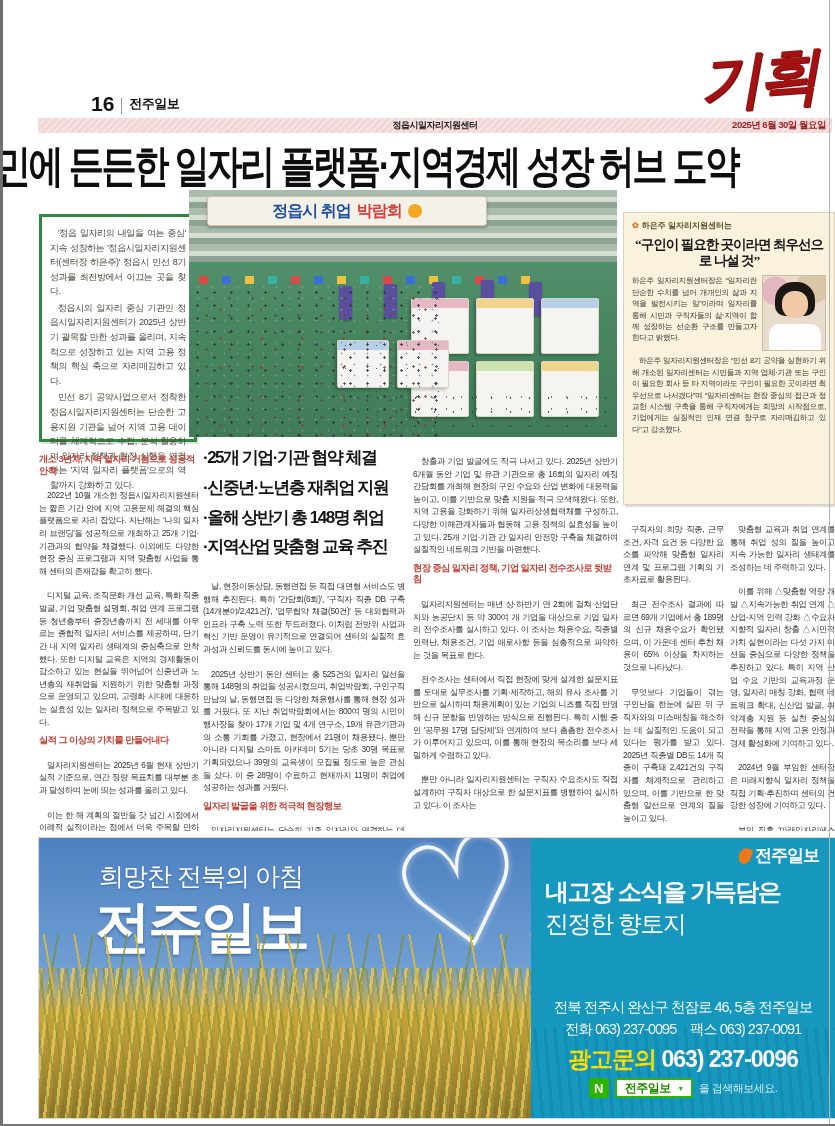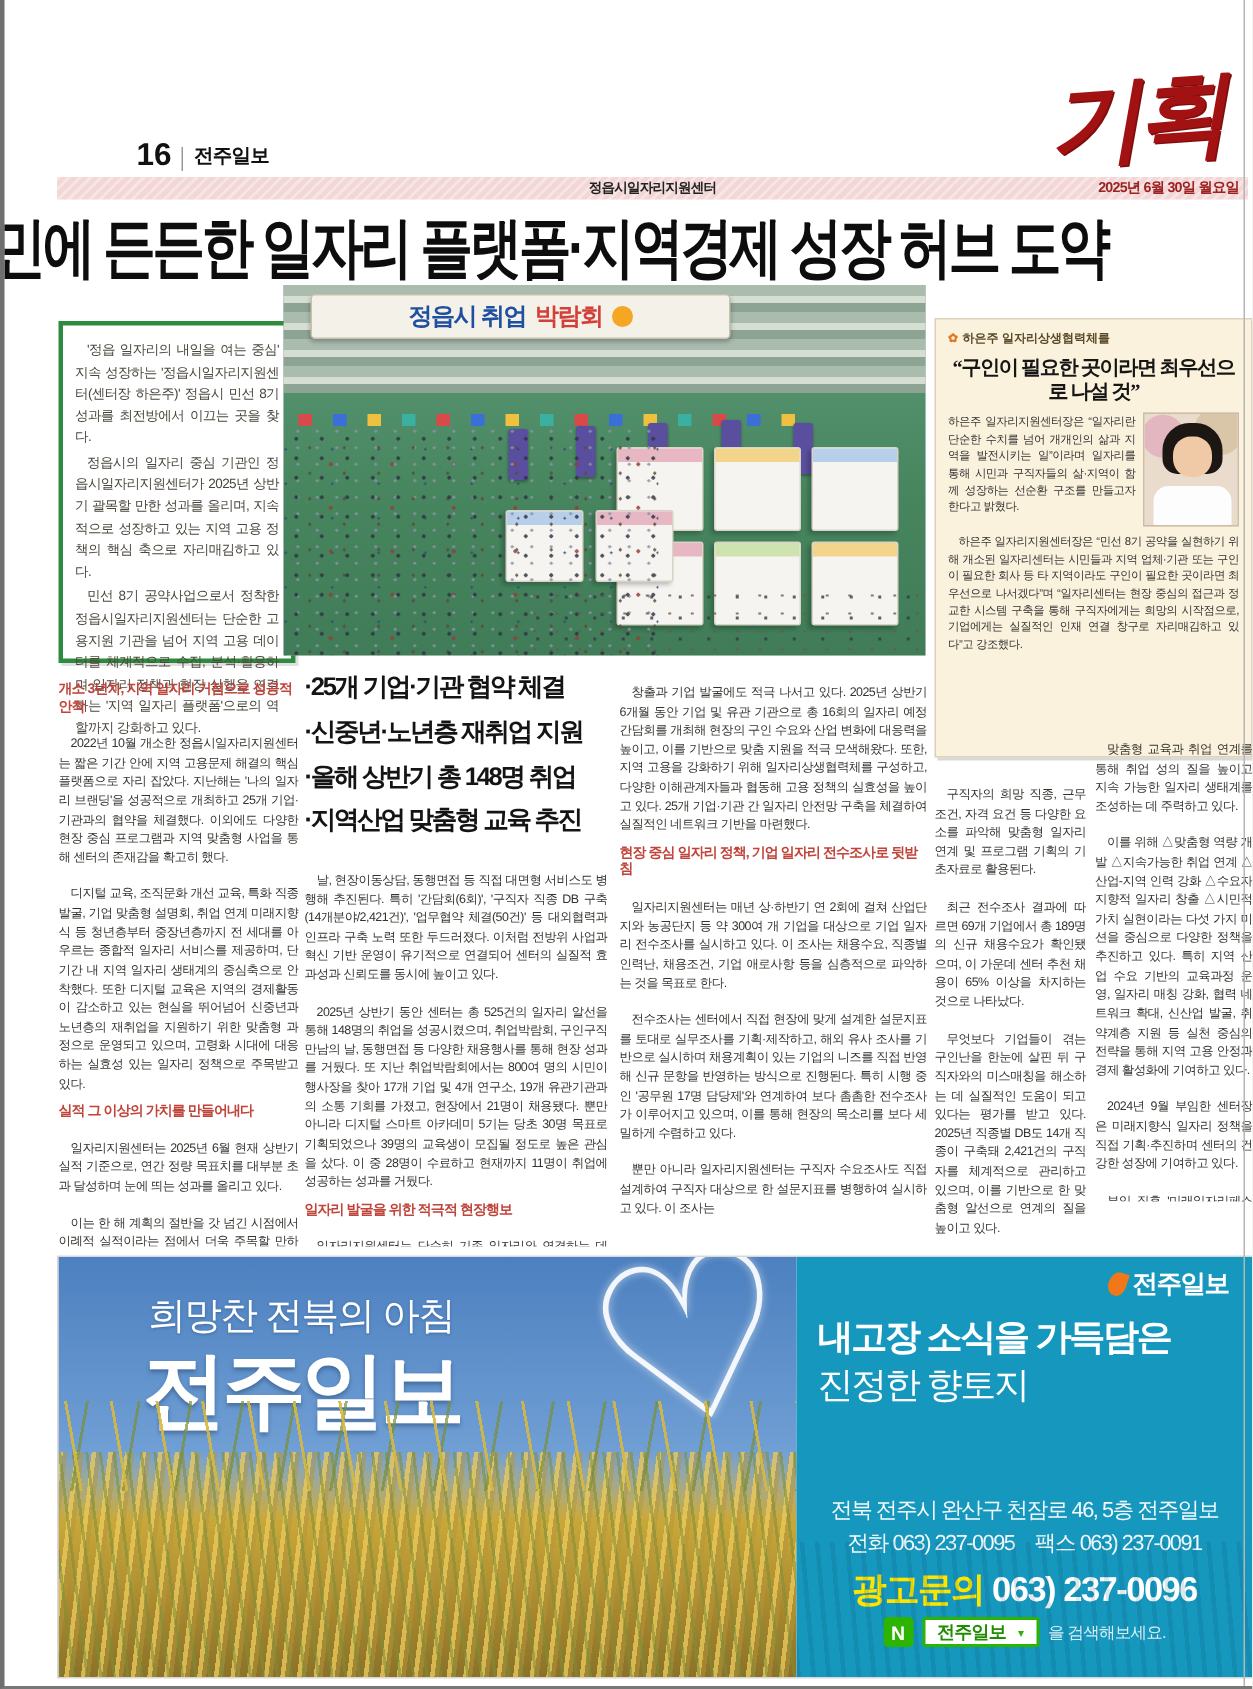--- a/index.html
+++ b/index.html
@@ -86,21 +86,21 @@
   .hl-item{font-size:17px;font-weight:900;color:#141414;letter-spacing:-1.5px;line-height:1.75;white-space:nowrap;}
 
   
   .col{position:absolute;overflow:hidden;}
   .col p{margin:12px 0 1px;font-size:8.3px;line-height:1.52;color:#35332e;letter-spacing:-0.35px;text-align:justify;text-indent:8px;}
   .col .sec-h{margin:7px 0 3px;font-size:9.3px;font-weight:bold;color:#c0443a;letter-spacing:-0.6px;line-height:1.25;}
   #col0{left:36px;top:447px;width:160px;height:384px;}
   #col1{left:200px;top:568px;width:202px;height:263px;}
   #col2{left:410px;top:443px;width:205px;height:388px;}
   #col3{left:620px;top:511px;width:101px;height:320px;}
-  #col4{left:727px;top:481px;width:105px;height:320px;}
+  #col4{left:727px;top:511px;width:105px;height:320px;}
 
   
   .ad{position:absolute;left:36px;top:838px;width:796px;height:280px;overflow:hidden;box-shadow:0 0 0 1px #d8d8d8;}
   .ad-sky{position:absolute;left:0;top:0;width:492px;height:280px;
         background:linear-gradient(180deg,#4c80bf 0,#6f9ed4 45%,#a7c6e4 75%,#c4d9ec 100%);overflow:hidden;}
   .arc{position:absolute;border:3px dotted rgba(255,255,255,.85);border-radius:50%;border-bottom-color:transparent;border-left-color:transparent;border-right-color:transparent;transform:rotate(-8deg);}
   .arc.a1{left:52px;top:-26px;width:150px;height:70px;}
   .arc.a2{left:300px;top:-38px;width:170px;height:80px;transform:rotate(6deg);}
   .ad-tag{position:absolute;left:60px;top:22px;color:#fff;font-size:25px;letter-spacing:-1px;text-shadow:0 1px 2px rgba(30,60,100,.4);}
   .ad-brand{position:absolute;left:56px;top:52px;color:#fff;font-size:56px;font-weight:900;letter-spacing:-3px;text-shadow:0 2px 3px rgba(30,60,100,.45);}
@@ -199,21 +199,21 @@
     <div class="ph-banner">
       <span class="t1">정읍시 취업</span>
       <span class="t2">박람회</span>
       <span class="sun"></span>
     </div>
   </div>
 
   <div class="interview">
     <div class="iv-kicker">
       <span class="ic">✿</span>
-      <span>하은주 일자리상생협력체를</span>
+      <span>하은주 일자리지원센터는</span>
     </div>
     <div class="iv-quote">“구인이 필요한 곳이라면 최우선으로 나설 것”</div>
     <div class="iv-row">
       <div class="iv-col">하은주 일자리지원센터장은 “일자리란 단순한 수치를 넘어 개개인의 삶과 지역을 발전시키는 일”이라며 일자리를 통해 시민과 구직자들의 삶·지역이 함께 성장하는 선순환 구조를 만들고자 한다고 밝혔다.</div>
       <div class="iv-photo">
         <div class="bg"></div>
           <div class="hair"></div>
           <div class="face"></div>
           <div class="shirt"></div>
       </div>
@@ -226,21 +226,21 @@
   <div class="highlights">
       <div class="hl-item">·25개 기업·기관 협약 체결</div>
       <div class="hl-item">·신중년·노년층 재취업 지원</div>
       <div class="hl-item">·올해 상반기 총 148명 취업</div>
       <div class="hl-item">·지역산업 맞춤형 교육 추진</div>
     </div>
 
   <div class="col" id="col0">
       <h4 class="sec-h">개소 3년차, 지역 일자리 거점으로 성공적 안착</h4>
       <p>2022년 10월 개소한 정읍시일자리지원센터는 짧은 기간 안에 지역 고용문제 해결의 핵심 플랫폼으로 자리 잡았다. 지난해는 '나의 일자리 브랜딩'을 성공적으로 개최하고 25개 기업·기관과의 협약을 체결했다. 이외에도 다양한 현장 중심 프로그램과 지역 맞춤형 사업을 통해 센터의 존재감을 확고히 했다.</p>
-      <p>디지털 교육, 조직문화 개선 교육, 특화 직종 발굴, 기업 맞춤형 설명회, 취업 연계 미래지향식 등 청년층부터 중장년층까지 전 세대를 아우르는 종합적 일자리 서비스를 제공하며, 단기간 내 지역 일자리 생태계의 중심축으로 안착했다. 또한 디지털 교육은 지역의 경제활동이 감소하고 있는 현실을 뛰어넘어 신중년과 노년층의 재취업을 지원하기 위한 맞춤형 과정으로 운영되고 있으며, 고령화 시대에 대응하는 실효성 있는 일자리 정책으로 주목받고 있다.</p>
+      <p>디지털 교육, 조직문화 개선 교육, 특화 직종 발굴, 기업 맞춤형 설명회, 취업 연계 프로그램 등 청년층부터 중장년층까지 전 세대를 아우르는 종합적 일자리 서비스를 제공하며, 단기간 내 지역 일자리 생태계의 중심축으로 안착했다. 또한 디지털 교육은 지역의 경제활동이 감소하고 있는 현실을 뛰어넘어 신중년과 노년층의 재취업을 지원하기 위한 맞춤형 과정으로 운영되고 있으며, 고령화 시대에 대응하는 실효성 있는 일자리 정책으로 주목받고 있다.</p>
       <h4 class="sec-h">실적 그 이상의 가치를 만들어내다</h4>
       <p>일자리지원센터는 2025년 6월 현재 상반기 실적 기준으로, 연간 정량 목표치를 대부분 초과 달성하며 눈에 띄는 성과를 올리고 있다.</p>
       <p>이는 한 해 계획의 절반을 갓 넘긴 시점에서 이례적 실적이라는 점에서 더욱 주목할 만하다. 구직상담은 총 1,748건, 구인·구직 알선 포함 채용 성과는 148명으로 집계됐다. 이는 2025년 한 해 동안 설정한 정량 목표를 상반기에 이미 초과 달성한 수치로 일자리지원센터의 추진력과 현장 실행력이 입증된 결과다.</p>
     </div>
   <div class="col" id="col1">
       <p>날, 현장이동상담, 동행면접 등 직접 대면형 서비스도 병행해 추진된다. 특히 '간담회(6회)', '구직자 직종 DB 구축(14개분야/2,421건)', '업무협약 체결(50건)' 등 대외협력과 인프라 구축 노력 또한 두드러졌다. 이처럼 전방위 사업과 혁신 기반 운영이 유기적으로 연결되어 센터의 실질적 효과성과 신뢰도를 동시에 높이고 있다.</p>
       <p>2025년 상반기 동안 센터는 총 525건의 일자리 알선을 통해 148명의 취업을 성공시켰으며, 취업박람회, 구인구직 만남의 날, 동행면접 등 다양한 채용행사를 통해 현장 성과를 거뒀다. 또 지난 취업박람회에서는 800여 명의 시민이 행사장을 찾아 17개 기업 및 4개 연구소, 19개 유관기관과의 소통 기회를 가졌고, 현장에서 21명이 채용됐다. 뿐만 아니라 디지털 스마트 아카데미 5기는 당초 30명 목표로 기획되었으나 39명의 교육생이 모집될 정도로 높은 관심을 샀다. 이 중 28명이 수료하고 현재까지 11명이 취업에 성공하는 성과를 거뒀다.</p>
       <h4 class="sec-h">일자리 발굴을 위한 적극적 현장행보</h4>
       <p>일자리지원센터는 단순히 기존 일자리와 연결하는 데 그치지 않고, 지속 가능한 신규 일자리</p>
     </div>

